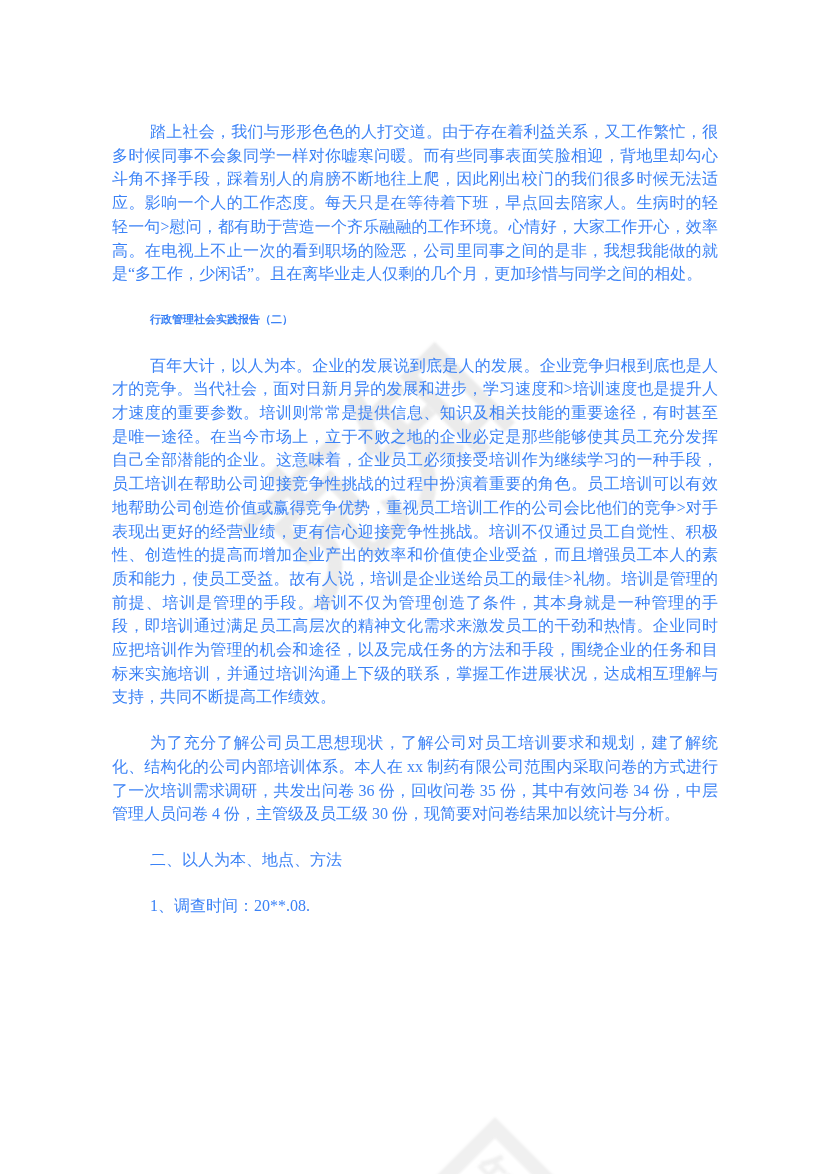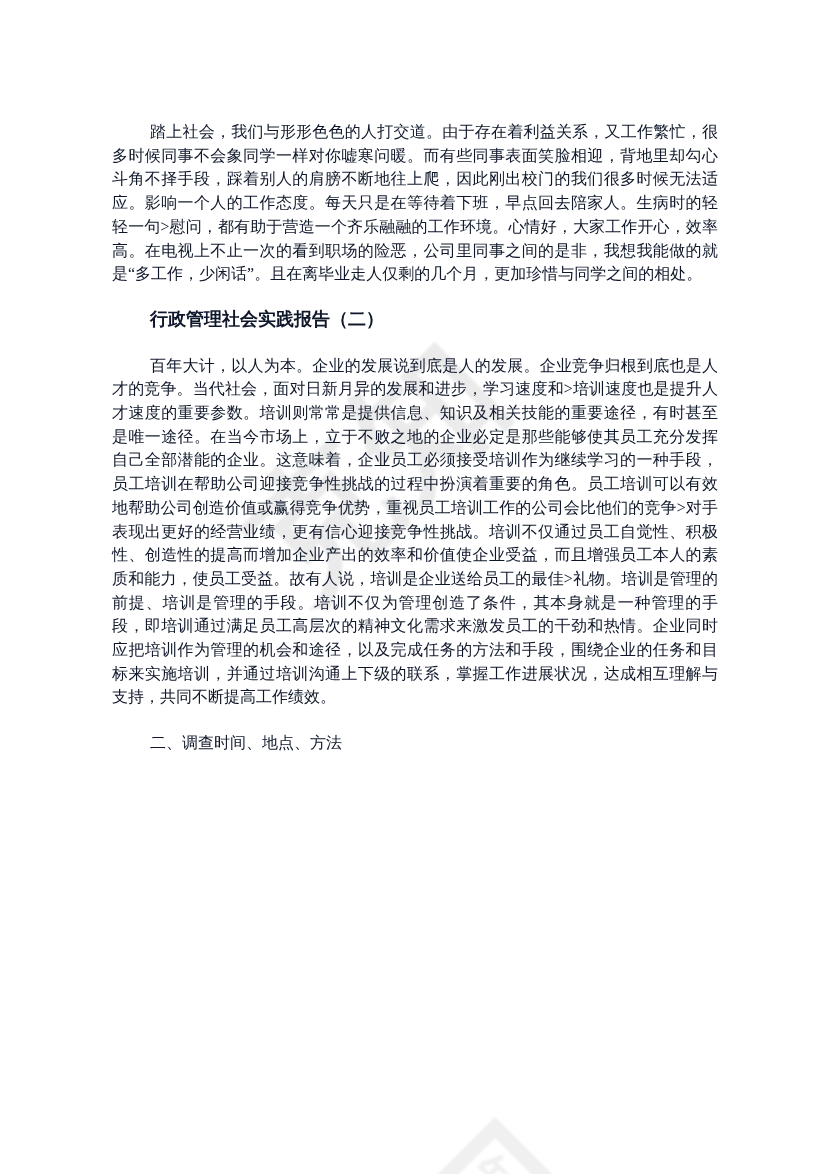--- a/index.html
+++ b/index.html
@@ -51,32 +51,32 @@
     color: #f0f0f0;
     line-height: 1;
   }
   
   .content {
     position: absolute;
     z-index: 1;
     left: 112px;
     top: 120px;
     width: 606px;
-    color: #0f172a;
+    color: #3b82f6;
     font-size: 16px;
     line-height: 23.7px;
     text-align: justify;
   }
   .content p {
     margin: 0 0 22px 0;
     text-indent: 38px;
   }
   .content .report-title {
     font-weight: bold;
-    font-size: 18px;
+    font-size: 11px;
   }
 </style>
 </head>
 <body>
 
 <div class="page">
 
   <div class="wm-center">克知</div>
 
   <div class="wm-diamond">
@@ -85,18 +85,20 @@
 
   <div class="content">
     <p>踏上社会，我们与形形色色的人打交道。由于存在着利益关系，又工作繁忙，很多时候同事不会象同学一样对你嘘寒问暖。而有些同事表面笑脸相迎，背地里却勾心斗角不择手段，踩着别人的肩膀不断地往上爬，因此刚出校门的我们很多时候无法适应。影响一个人的工作态度。每天只是在等待着下班，早点回去陪家人。生病时的轻轻一句&gt;慰问，都有助于营造一个齐乐融融的工作环境。心情好，大家工作开心，效率高。在电视上不止一次的看到职场的险恶，公司里同事之间的是非，我想我能做的就是“多工作，少闲话”。且在离毕业走人仅剩的几个月，更加珍惜与同学之间的相处。</p>
 
 
     <p class="report-title">行政管理社会实践报告（二）</p>
 
 
     <p>百年大计，以人为本。企业的发展说到底是人的发展。企业竞争归根到底也是人才的竞争。当代社会，面对日新月异的发展和进步，学习速度和&gt;培训速度也是提升人才速度的重要参数。培训则常常是提供信息、知识及相关技能的重要途径，有时甚至是唯一途径。在当今市场上，立于不败之地的企业必定是那些能够使其员工充分发挥自己全部潜能的企业。这意味着，企业员工必须接受培训作为继续学习的一种手段，员工培训在帮助公司迎接竞争性挑战的过程中扮演着重要的角色。员工培训可以有效地帮助公司创造价值或赢得竞争优势，重视员工培训工作的公司会比他们的竞争&gt;对手表现出更好的经营业绩，更有信心迎接竞争性挑战。培训不仅通过员工自觉性、积极性、创造性的提高而增加企业产出的效率和价值使企业受益，而且增强员工本人的素质和能力，使员工受益。故有人说，培训是企业送给员工的最佳&gt;礼物。培训是管理的前提、培训是管理的手段。培训不仅为管理创造了条件，其本身就是一种管理的手段，即培训通过满足员工高层次的精神文化需求来激发员工的干劲和热情。企业同时应把培训作为管理的机会和途径，以及完成任务的方法和手段，围绕企业的任务和目标来实施培训，并通过培训沟通上下级的联系，掌握工作进展状况，达成相互理解与支持，共同不断提高工作绩效。</p>
 
+    <p>为了充分了解公司员工思想现状，了解公司对员工培训要求和规划，建了解统化、结构化的公司内部培训体系。本人在 xx 制药有限公司范围内采取问卷的方式进行了一次培训需求调研，共发出问卷 36 份，回收问卷 35 份，其中有效问卷 34 份，中层管理人员问卷 4 份，主管级及员工级 30 份，现简要对问卷结果加以统计与分析。</p>
 
-    <p>二、调查时间、地点、方法</p>
+    <p>二、以人为本、地点、方法</p>
 
+    <p>1、调查时间：20**.08.</p>
   </div>
 
 </div>
 
 </body></html>

